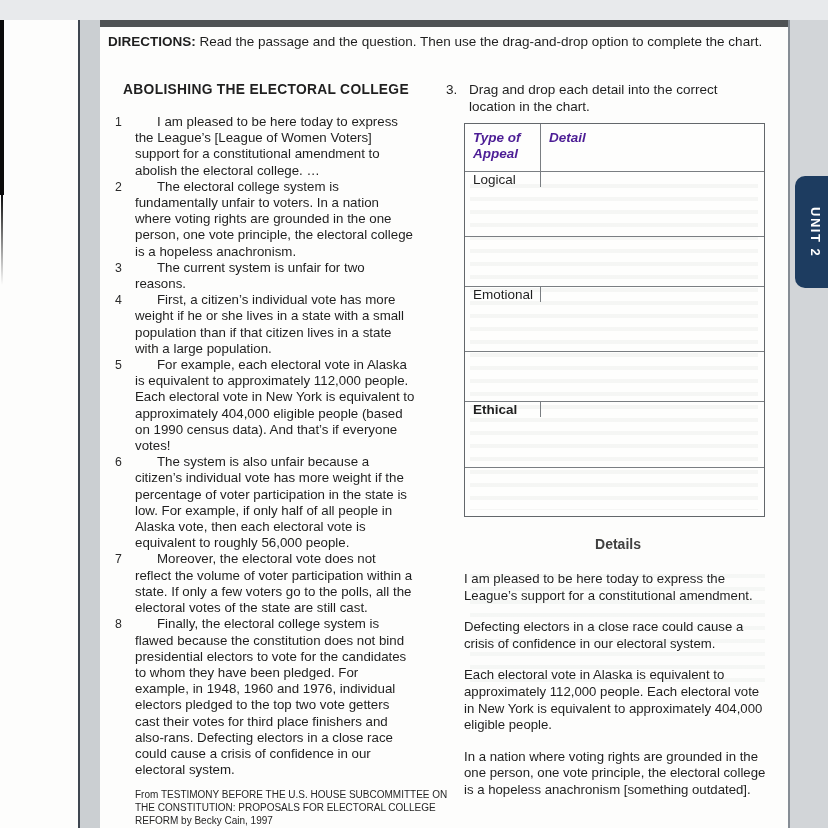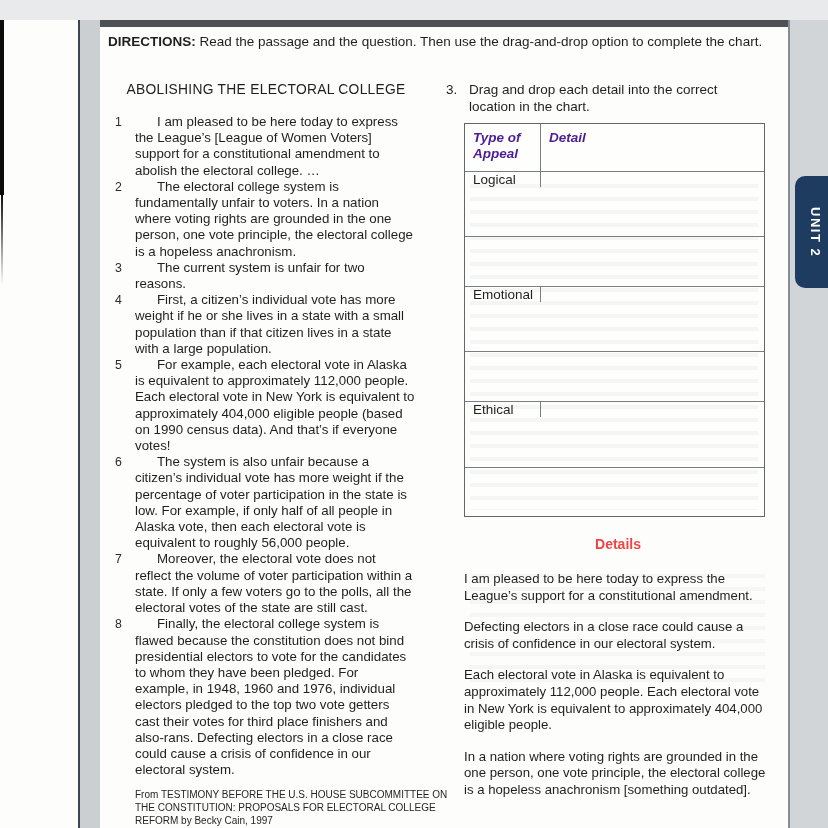--- a/index.html
+++ b/index.html
@@ -20,49 +20,49 @@
   .ghost{position:absolute; pointer-events:none;
     background:repeating-linear-gradient(180deg, rgba(130,145,130,0) 0 9px, rgba(130,145,130,0.10) 9px 13px);
     filter:blur(0.4px);}
 
   
   .directions{position:absolute; left:108px; top:12px; width:656px; font-size:13.5px; line-height:19px;}
   .directions b{font-weight:bold;}
 
   
   .passage-title{position:absolute; left:116px; top:62px; width:300px; text-align:center;
-    font-weight:normal; font-size:13.8px; letter-spacing:0.3px;}
+    font-weight:bold; font-size:13.8px; letter-spacing:0.3px;}
   .passage{position:absolute; left:113px; top:94px; width:302px;}
   .para{position:relative; padding-left:22px;}
   .pnum{position:absolute; left:2px; top:1px; font-size:12.3px; color:#2a2a2a;}
   .para p{margin:0; text-indent:22px; font-size:13.3px; line-height:16.2px;}
   .source{margin-left:22px; margin-top:11px; width:324px; font-size:10px; line-height:12.8px; color:#262626;}
 
   
   .qnum{position:absolute; left:446px; top:62px; font-size:13.5px;}
   .qtext{position:absolute; left:469px; top:62px; width:298px; font-size:13.5px; line-height:16.5px;}
 
   .chart-table{position:absolute; left:464px; top:103px; width:301px; height:394px;
     border:1px solid #63676b; background:rgba(255,255,255,0.35); box-sizing:border-box;}
   .thead{display:flex; height:47px; border-bottom:1px solid #7a7e82;}
   .th{font-weight:bold; font-size:13.5px; color:#4c1d95; padding:6px 0 0 8px; line-height:16px; box-sizing:border-box;font-style:italic;}
   .c1{width:76px; border-right:1px solid #7a7e82;}
   .c2{flex:1;}
   .trow{display:flex; border-bottom:1px solid #7a7e82; box-sizing:border-box;flex-direction:column;}
-  .trow:last-child{border-bottom:none;}
+  .trow:last-child{border-bottom:none;font-weight:bold;}
   .r1,.r2{height:115px;} .r3{height:116px;}
   .tlabel{width:76px; border-right:1px solid #7a7e82; display:flex; align-items:center;
     padding-left:8px; font-size:13.5px; box-sizing:border-box;}
   .tdetail{flex:1; display:flex; flex-direction:column;}
   .slot{flex:1;}
   .slot.top{border-bottom:1px solid #7a7e82;}
 
   
   .details{position:absolute; left:464px; top:516px; width:308px;}
-  .details-head{text-align:center; font-weight:bold; font-size:14px; color:#ef4444; margin-bottom:19px;}
+  .details-head{text-align:center; font-weight:bold; font-size:14px; color:#404040; margin-bottom:19px;}
   .detail-item{font-size:13.2px; line-height:16.6px; margin-bottom:15px; cursor:grab;}
 
   
   .unit-tab{position:absolute; left:795px; top:156px; width:40px; height:112px;
     background:#1d3c60; border-radius:10px 0 0 10px; display:flex; align-items:center; justify-content:center;}
   .unit-tab span{writing-mode:vertical-rl; color:#ffffff; font-weight:bold; font-size:13px; letter-spacing:1.5px;}
 </style>
 </head>
 <body>
 

